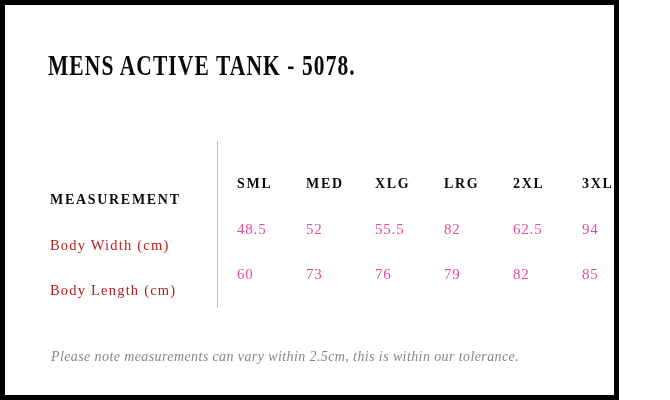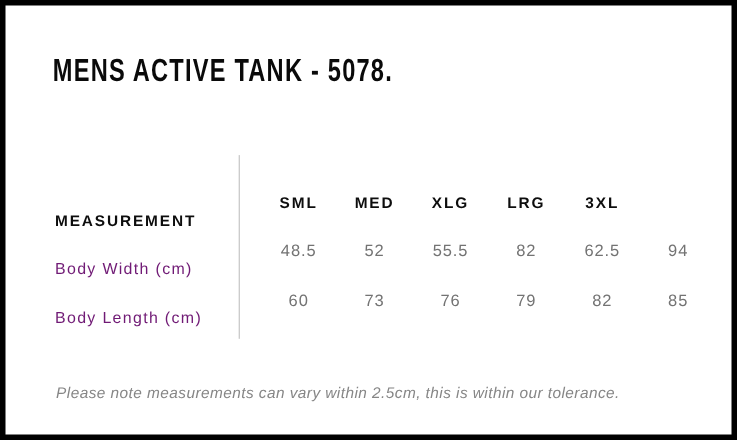--- a/index.html
+++ b/index.html
@@ -3,26 +3,26 @@
 <meta charset="utf-8">
 <style>
   html, body {
     margin: 0;
     padding: 0;
     background: #ffffff;
   }
   .frame {
     position: relative;
     box-sizing: border-box;
-    width: 670px;
+    width: 619px;
     height: 400px;
     border: 5px solid #000000;
     background: #ffffff;
     overflow: hidden;
-    font-family: Liberation Sans, sans-serif;
+    font-family: Liberation Serif, serif;
   }
   .title {
     position: absolute;
     left: 43px;
     top: 45px;
     margin: 0;
     font-size: 29px;
     font-weight: 700;
     color: #0a0a0a;
     white-space: nowrap;
@@ -47,38 +47,38 @@
     left: 45px;
     top: 154px;
   }
   .trow {
     display: grid;
     grid-template-columns: 187px repeat(6, 69px);
     height: 45px;
     align-items: center;
   }
   .label-cell { text-align: left; margin-top: 33px; }
-  .size-cell  { text-align: center; }
+  .size-cell  { }
   .header-cell {
     font-weight: 700;
     font-size: 14px;
     letter-spacing: 1.7px;
     color: #0d0d0d;
     white-space: nowrap;
   }
   .row-label {
     font-size: 14.5px;
     letter-spacing: 1.2px;
-    color: #701a75;
+    color: #b91c1c;
     white-space: nowrap;
   }
   .value-cell {
     font-size: 15px;
     letter-spacing: 0.8px;
-    color: #737373;
+    color: #ec4899;
   }
   .note {
     position: absolute;
     left: 46px;
     top: 344px;
     margin: 0;
     font-style: italic;
     font-size: 14px;
     letter-spacing: 0.4px;
     color: #868686;
@@ -95,20 +95,21 @@
   <div class="divider-v"></div>
 
   <div class="size-table">
 
     <div class="trow">
       <div class="label-cell header-cell">MEASUREMENT</div>
       <div class="size-cell header-cell">SML</div>
       <div class="size-cell header-cell">MED</div>
       <div class="size-cell header-cell">XLG</div>
       <div class="size-cell header-cell">LRG</div>
+      <div class="size-cell header-cell">2XL</div>
       <div class="size-cell header-cell">3XL</div>
     </div>
 
     <div class="trow">
       <div class="label-cell row-label">Body Width (cm)</div>
       <div class="size-cell value-cell">48.5</div>
       <div class="size-cell value-cell">52</div>
       <div class="size-cell value-cell">55.5</div>
       <div class="size-cell value-cell">82</div>
       <div class="size-cell value-cell">62.5</div>

